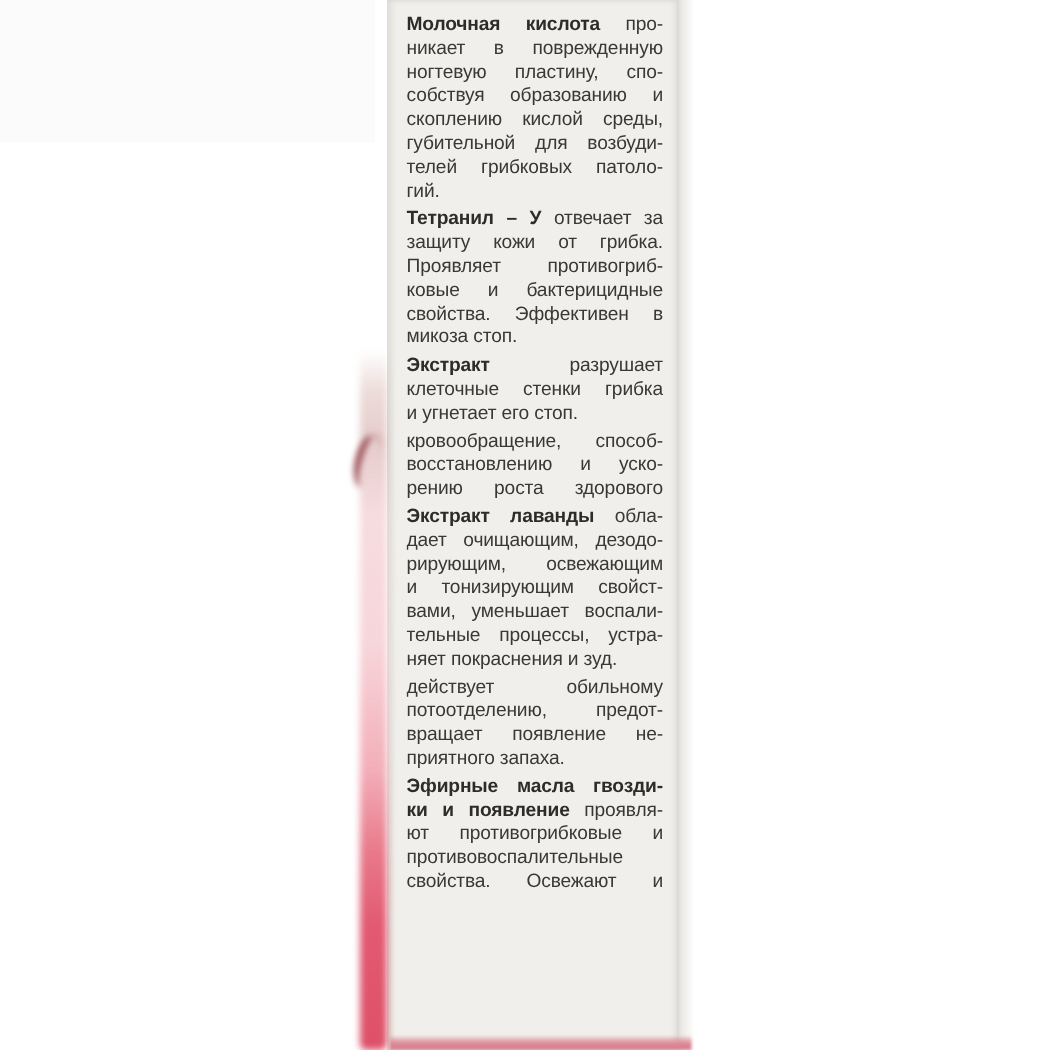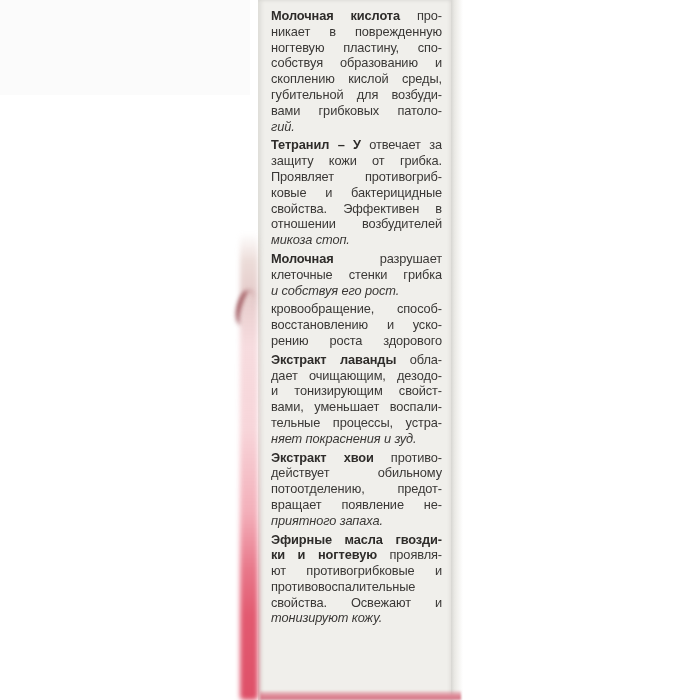--- a/index.html
+++ b/index.html
@@ -58,21 +58,21 @@
     letter-spacing: -0.1px;
   }
   .para { margin: 0 0 3px 0; }
   .line {
     text-align: justify;
     text-align-last: justify;
     height: 15.8px;
     overflow: hidden;
     white-space: normal;
   }
-  .line.last { text-align-last: left; font-style: italic; }
+  .line.last { text-align-last: left; }
   .line b {
     font-weight: bold;
     color: var(--text-bold, #2e2c2a);
   }
   
   .pink-strip {
     position: absolute;
     left: 240px;
     top: 233px;
     width: 18px;
@@ -135,64 +135,62 @@
     <div class="box-face"></div>
     <div class="box-right-edge"></div>
     <div class="label-text" id="label-text">
         <div class="para">
           <div class="line"><b>Молочная кислота</b><span> про-</span></div>
           <div class="line"><span>никает в поврежденную</span></div>
           <div class="line"><span>ногтевую пластину, спо-</span></div>
           <div class="line"><span>собствуя образованию и</span></div>
           <div class="line"><span>скоплению кислой среды,</span></div>
           <div class="line"><span>губительной для возбуди-</span></div>
-          <div class="line"><span>вами грибковых патоло-</span></div>
+          <div class="line"><span>телей грибковых патоло-</span></div>
           <div class="line last"><span>гий.</span></div>
         </div>
         <div class="para">
           <div class="line"><b>Тетранил – У</b><span> отвечает за</span></div>
           <div class="line"><span>защиту кожи от грибка.</span></div>
           <div class="line"><span>Проявляет противогриб-</span></div>
           <div class="line"><span>ковые и бактерицидные</span></div>
           <div class="line"><span>свойства. Эффективен в</span></div>
-          <div class="line"><span>отношении возбудителей</span></div>
           <div class="line last"><span>микоза стоп.</span></div>
         </div>
         <div class="para">
-          <div class="line"><b>Молочная</b><span> разрушает</span></div>
+          <div class="line"><b>Экстракт</b><span> разрушает</span></div>
           <div class="line"><span>клеточные стенки грибка</span></div>
-          <div class="line last"><span>и собствуя его рост.</span></div>
+          <div class="line last"><span>и угнетает его стоп.</span></div>
         </div>
         <div class="para">
           <div class="line"><span>кровообращение, способ-</span></div>
           <div class="line"><span>восстановлению и уско-</span></div>
           <div class="line"><span>рению роста здорового</span></div>
         </div>
         <div class="para">
           <div class="line"><b>Экстракт лаванды</b><span> обла-</span></div>
           <div class="line"><span>дает очищающим, дезодо-</span></div>
+          <div class="line"><span>рирующим, освежающим</span></div>
           <div class="line"><span>и тонизирующим свойст-</span></div>
           <div class="line"><span>вами, уменьшает воспали-</span></div>
           <div class="line"><span>тельные процессы, устра-</span></div>
           <div class="line last"><span>няет покраснения и зуд.</span></div>
         </div>
         <div class="para">
-          <div class="line"><b>Экстракт хвои</b><span> противо-</span></div>
           <div class="line"><span>действует обильному</span></div>
           <div class="line"><span>потоотделению, предот-</span></div>
           <div class="line"><span>вращает появление не-</span></div>
           <div class="line last"><span>приятного запаха.</span></div>
         </div>
         <div class="para">
           <div class="line"><b>Эфирные масла гвозди-</b></div>
-          <div class="line"><b>ки и ногтевую</b><span> проявля-</span></div>
+          <div class="line"><b>ки и появление</b><span> проявля-</span></div>
           <div class="line"><span>ют противогрибковые и</span></div>
           <div class="line"><span>противовоспалительные</span></div>
           <div class="line"><span>свойства. Освежают и</span></div>
-          <div class="line last"><span>тонизируют кожу.</span></div>
         </div>
       </div>
     <div class="bottom-stripe"></div>
   </div>
 
   <div class="pink-strip"></div>
   <div class="pink-curl"></div>
 </div>
 
 </body></html>

